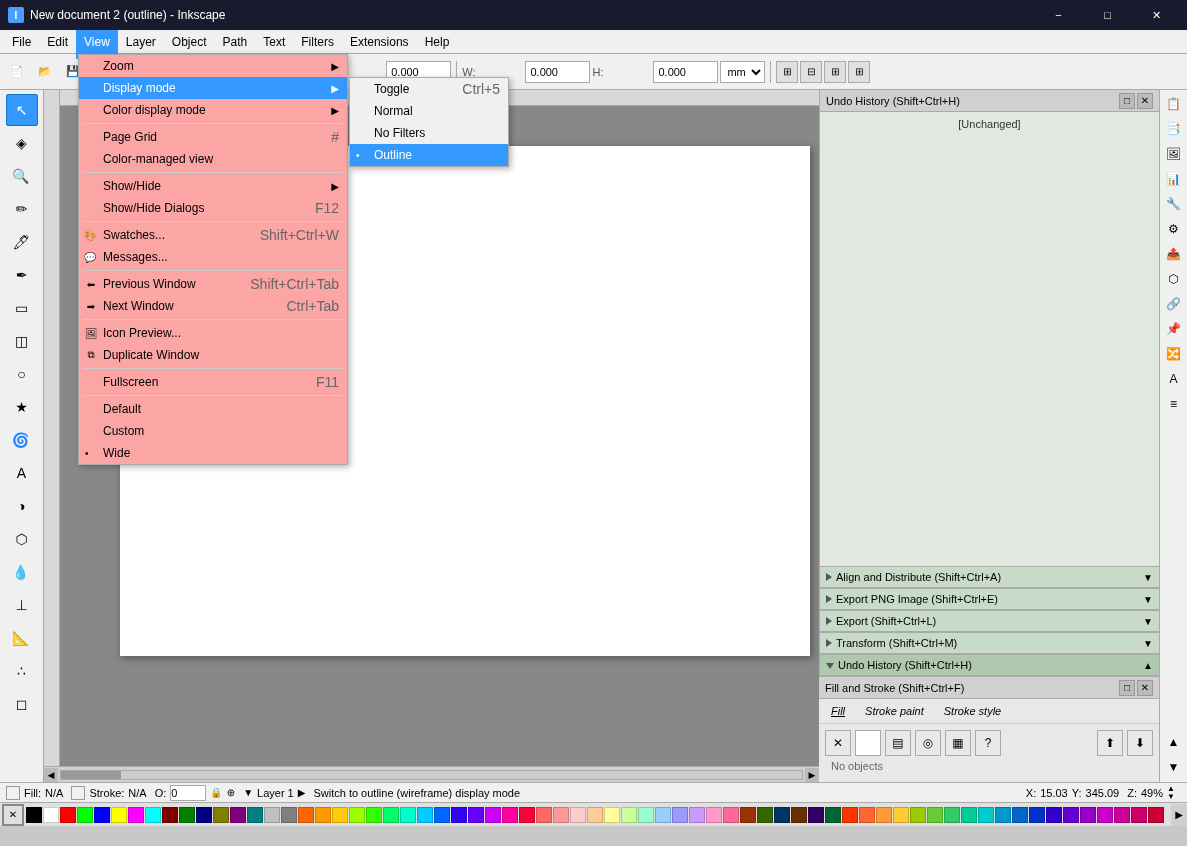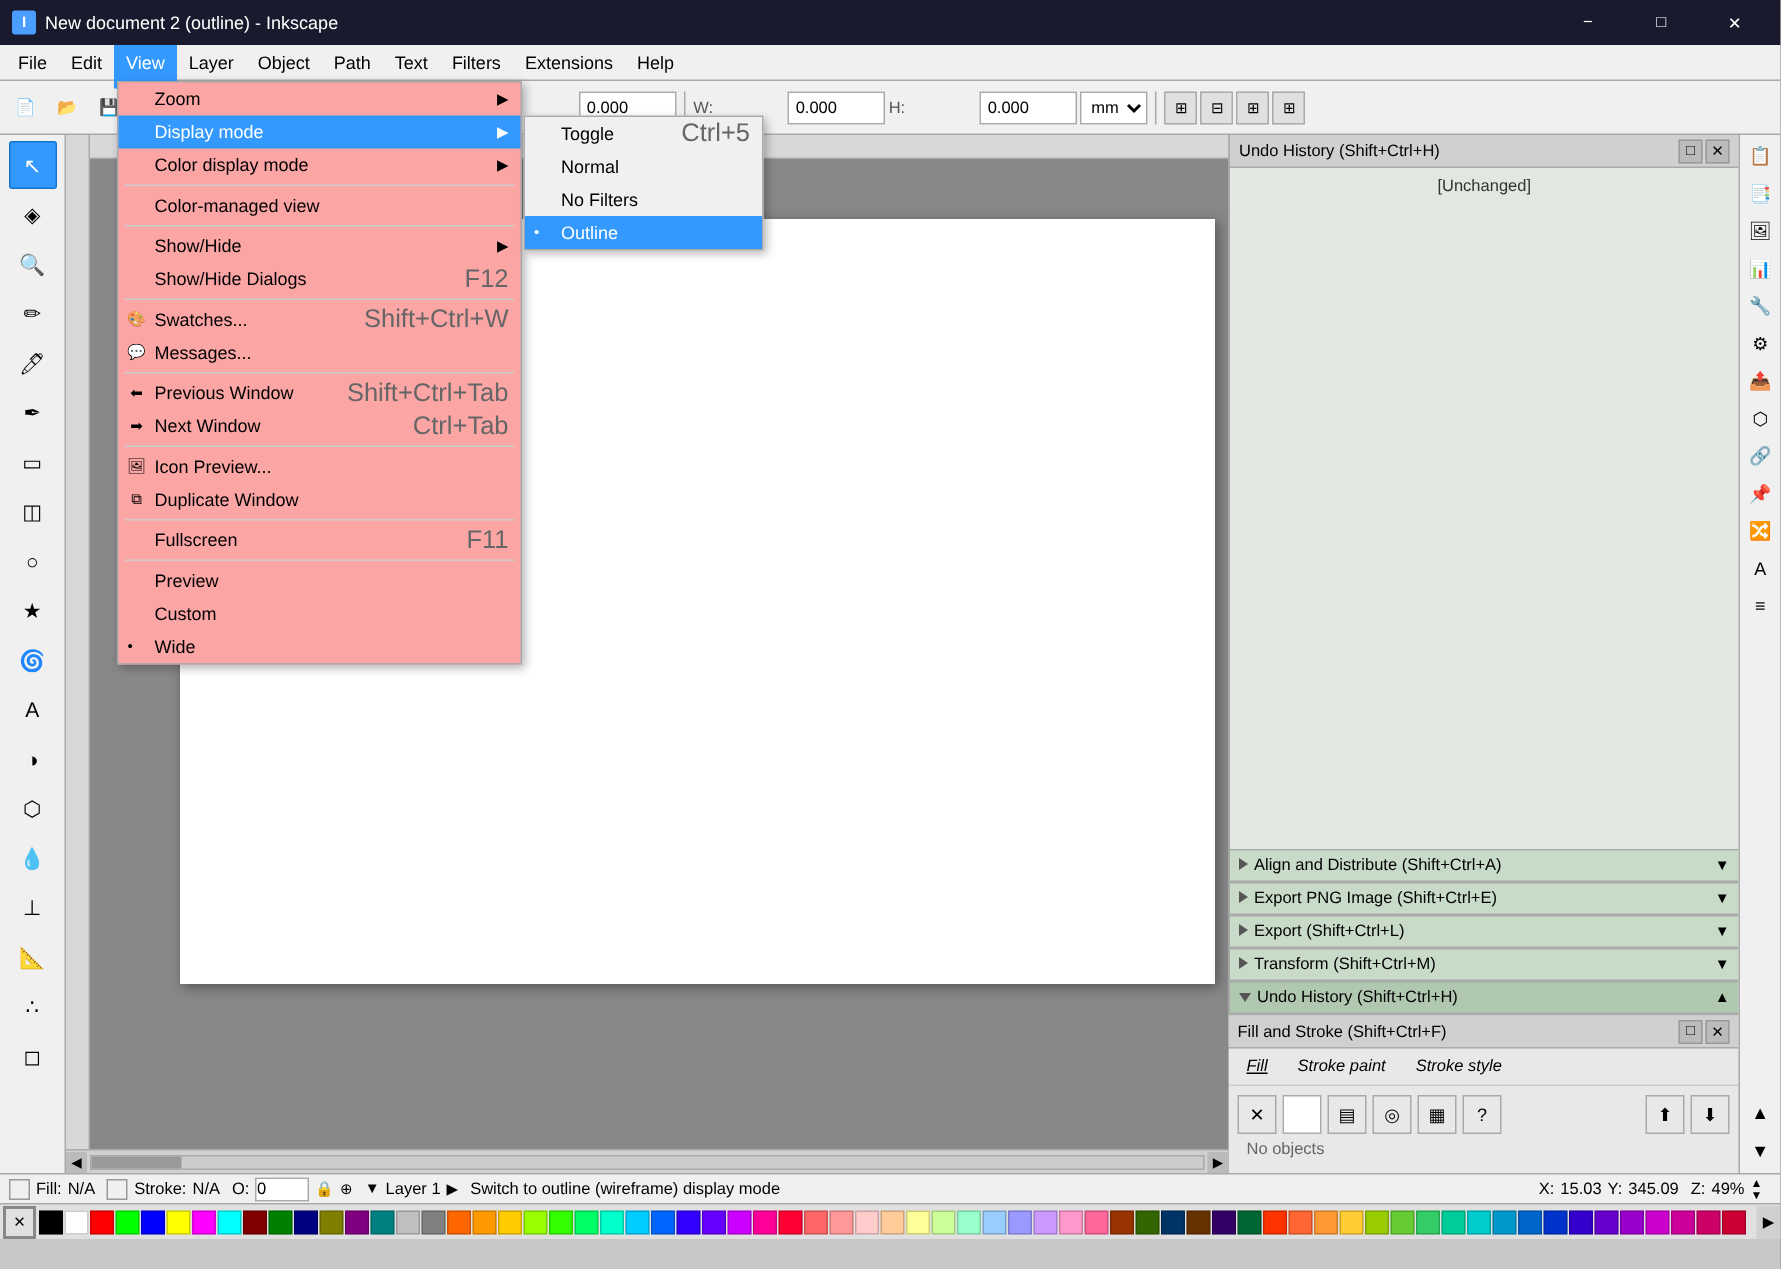--- a/index.html
+++ b/index.html
@@ -317,21 +317,21 @@
       font-size: 12px;
       cursor: pointer;
       position: relative;
       white-space: nowrap;
     }
     .menu-entry.highlighted { background: #3399ff; color: white; }
     .menu-entry .shortcut {
       margin-left: auto;
       padding-left: 20px;
       color: #666;
-      font-size: 17px;
+      font-size: 14px;
     }
     .menu-entry .arrow {
       margin-left: auto;
       font-size: 10px;
     }
     .menu-separator {
       height: 1px;
       background: #ccc;
       margin: 2px 4px;
     }
@@ -734,20 +734,24 @@
       <span>Display mode</span>
       <span class="arrow">▶</span>
     </div>
 
     <div class="menu-entry">
       <span>Color display mode</span>
       <span class="arrow">▶</span>
     </div>
     <div class="menu-separator"></div>
     <div class="menu-entry">
+      <span>Page Grid</span>
+      <span class="shortcut">#</span>
+    </div>
+    <div class="menu-entry">
       <span>Color-managed view</span>
     </div>
     <div class="menu-separator"></div>
     <div class="menu-entry">
       <span>Show/Hide</span>
       <span class="arrow">▶</span>
     </div>
     <div class="menu-entry">
       <span>Show/Hide Dialogs</span>
       <span class="shortcut">F12</span>
@@ -782,21 +786,21 @@
       <span class="icon-area">⧉</span>
       <span>Duplicate Window</span>
     </div>
     <div class="menu-separator"></div>
     <div class="menu-entry">
       <span>Fullscreen</span>
       <span class="shortcut">F11</span>
     </div>
     <div class="menu-separator"></div>
     <div class="menu-entry">
-      <span>Preview</span>
+      <span>Default</span>
     </div>
     <div class="menu-entry">
       <span>Custom</span>
     </div>
     <div class="menu-entry">
       <span class="check-area">•</span>
       <span>Wide</span>
     </div>
 
     <div id="display-submenu">

